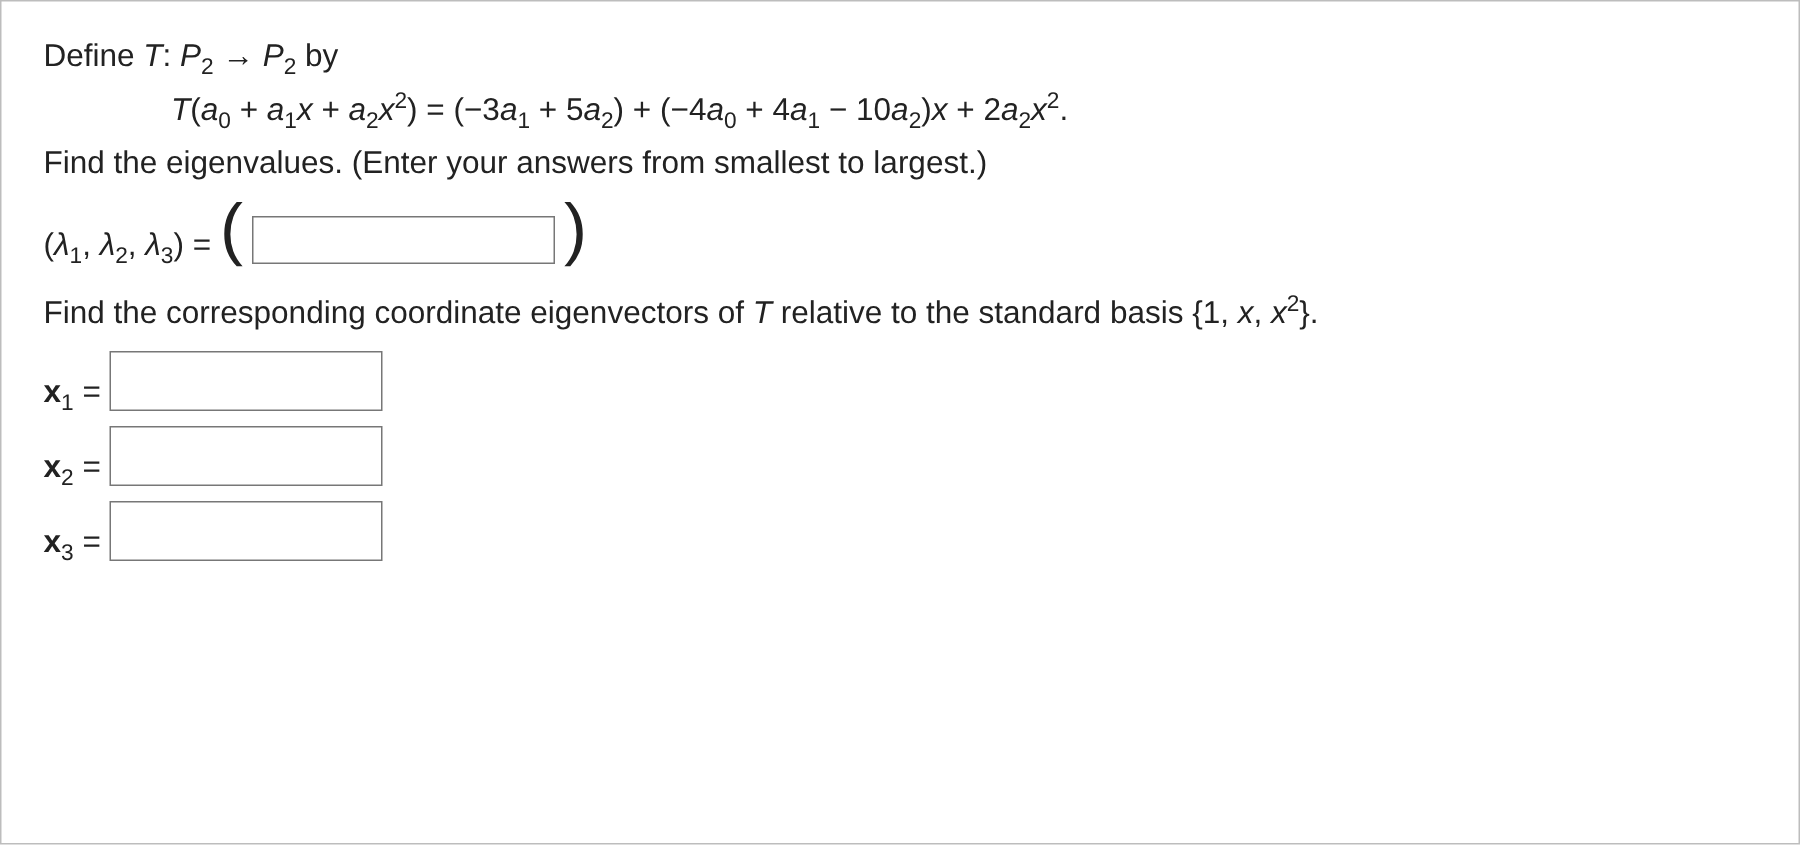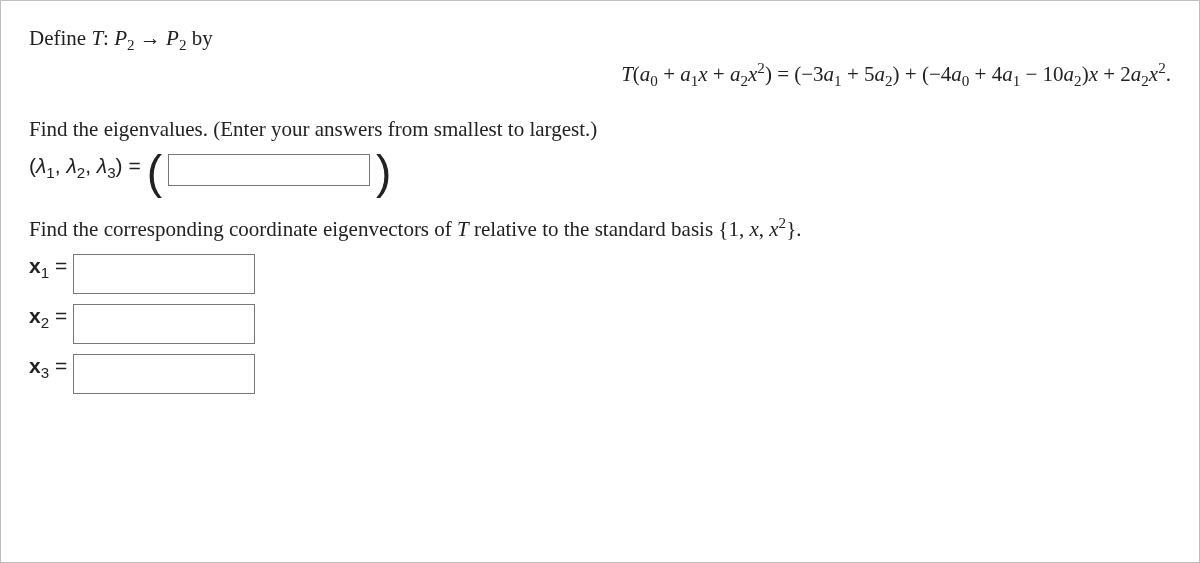--- a/index.html
+++ b/index.html
@@ -13,31 +13,29 @@
     color: #222;
     box-sizing: border-box;
   }
   body {
     padding: 18px 28px;
     border: 1px solid #bdbdbd;
   }
   .line {
     margin: 4px 0;
     line-height: 1.45;
-    font-family: Liberation Serif, serif;
   }
   .eq-line {
     padding-left: 85px;
     margin-top: 6px;
-    margin-bottom: 24px;
-    text-align: right;
+    margin-bottom: 4px;
   }
   .lam-line, .x-line {
     display: flex;
-    align-items: flex-start;
+    align-items: flex-end;
     gap: 6px;
     margin: 10px 0;
   }
   .big-paren {
     font-size: 46px;
     line-height: 0.9;
     font-weight: 300;
     position: relative;
     top: -2px;
   }

